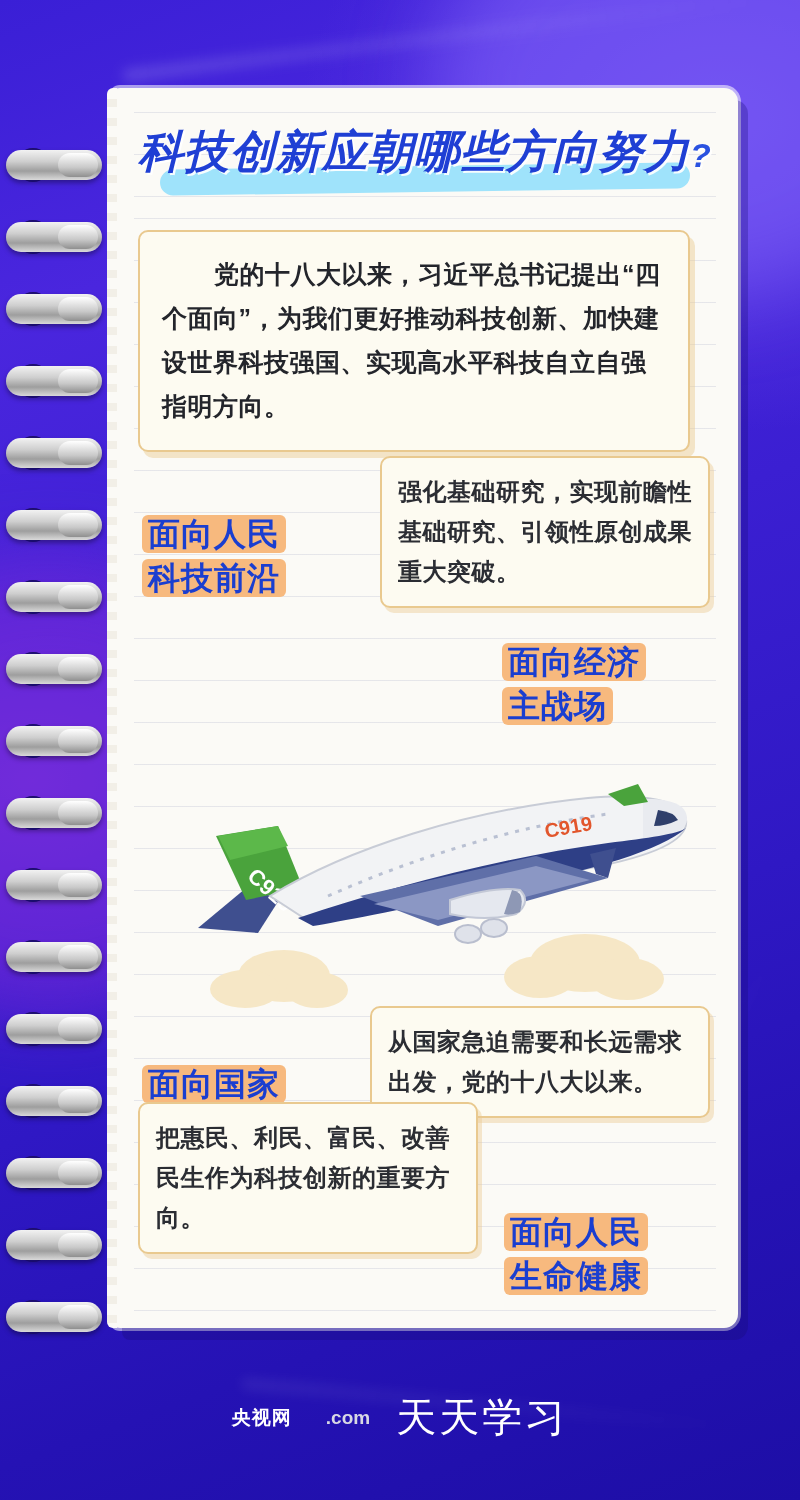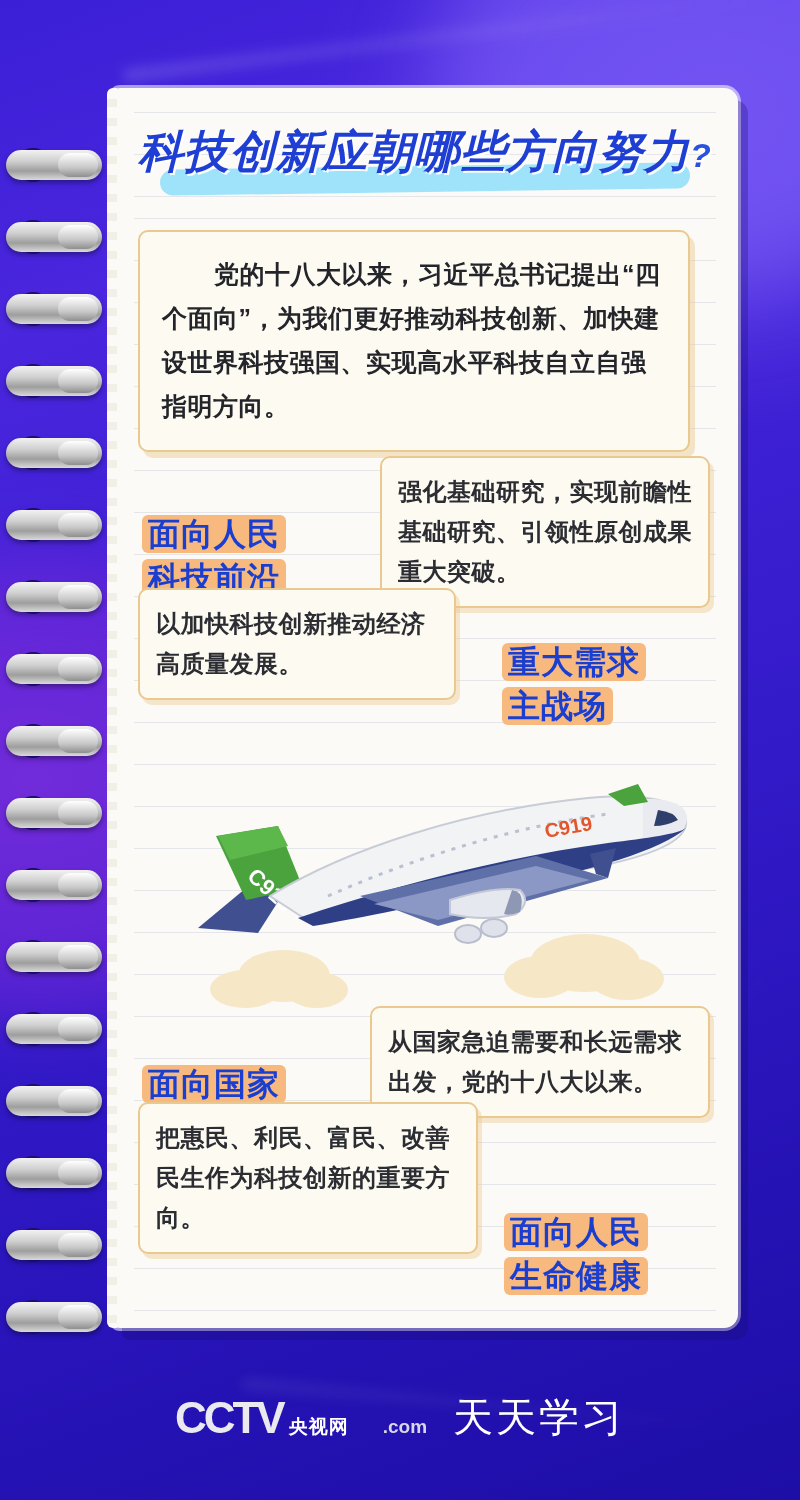--- a/index.html
+++ b/index.html
@@ -320,25 +320,22 @@
 
     <div class="hl" style="left:30px;top:380px;width:230px;">
       <span class="mark">面向人民
 科技前沿</span>
     </div>
     <div class="note" style="left:268px;top:368px;width:330px;">
       <span>强化基础研究，实现前瞻性基础研究、引领性原创成果重大突破。</span>
     </div>
 
     <div class="hl" style="left:390px;top:508px;width:230px;">
-      <span class="mark">重大需求
+      <span class="mark">面向经济
 主战场</span>
-    </div>
-    <div class="note" style="left:26px;top:500px;width:318px;">
-      <span>以加快科技创新推动经济高质量发展。</span>
     </div>
 
     <div class="plane-area">
       <svg width="574" height="310" viewBox="0 0 574 310">
 
         <g>
           <path d="M60 200 L120 150 L150 158 L120 205 Z" fill="#3f4f8f"></path>
           <path d="M78 108 L140 98 L165 160 L108 172 Z" fill="#4aa33c"></path>
           <path d="M80 108 L140 98 L150 118 L92 132 Z" fill="#5cb84a"></path>
           <text x="108" y="150" fill="#ffffff" font-size="22" font-weight="700" transform="rotate(42 108 150)" font-family="Liberation Sans, sans-serif">C919</text>
@@ -391,21 +388,20 @@
 生命健康</span>
     </div>
     <div class="note" style="left:26px;top:1014px;width:340px;">
       <span>把惠民、利民、富民、改善民生作为科技创新的重要方向。</span>
     </div>
 
   </div>
 
   <div class="footer">
     <div class="cctv">
-      <span class="cctv-main">CCTV</span>
       <span class="cctv-side">
         <span class="cctv-cn">央视网</span>
         <span class="cctv-com">.com</span>
       </span>
     </div>
     <div class="brand-cn">天天学习</div>
   </div>
 
 </div>
 

